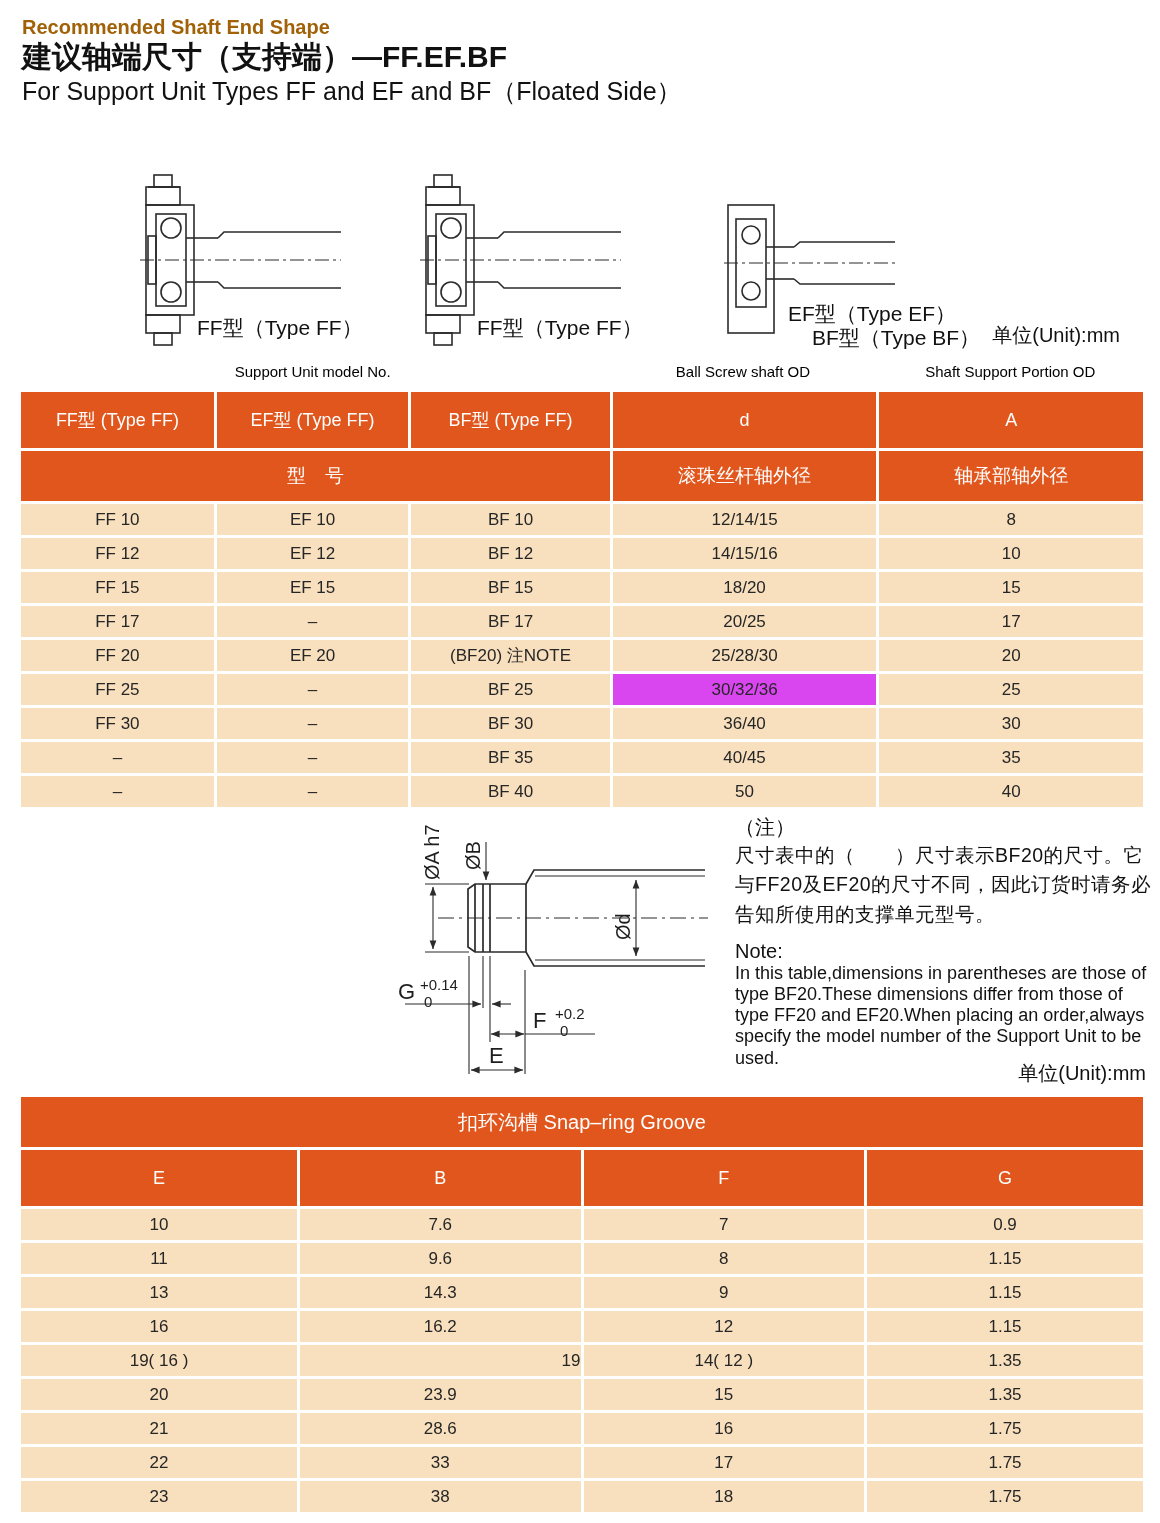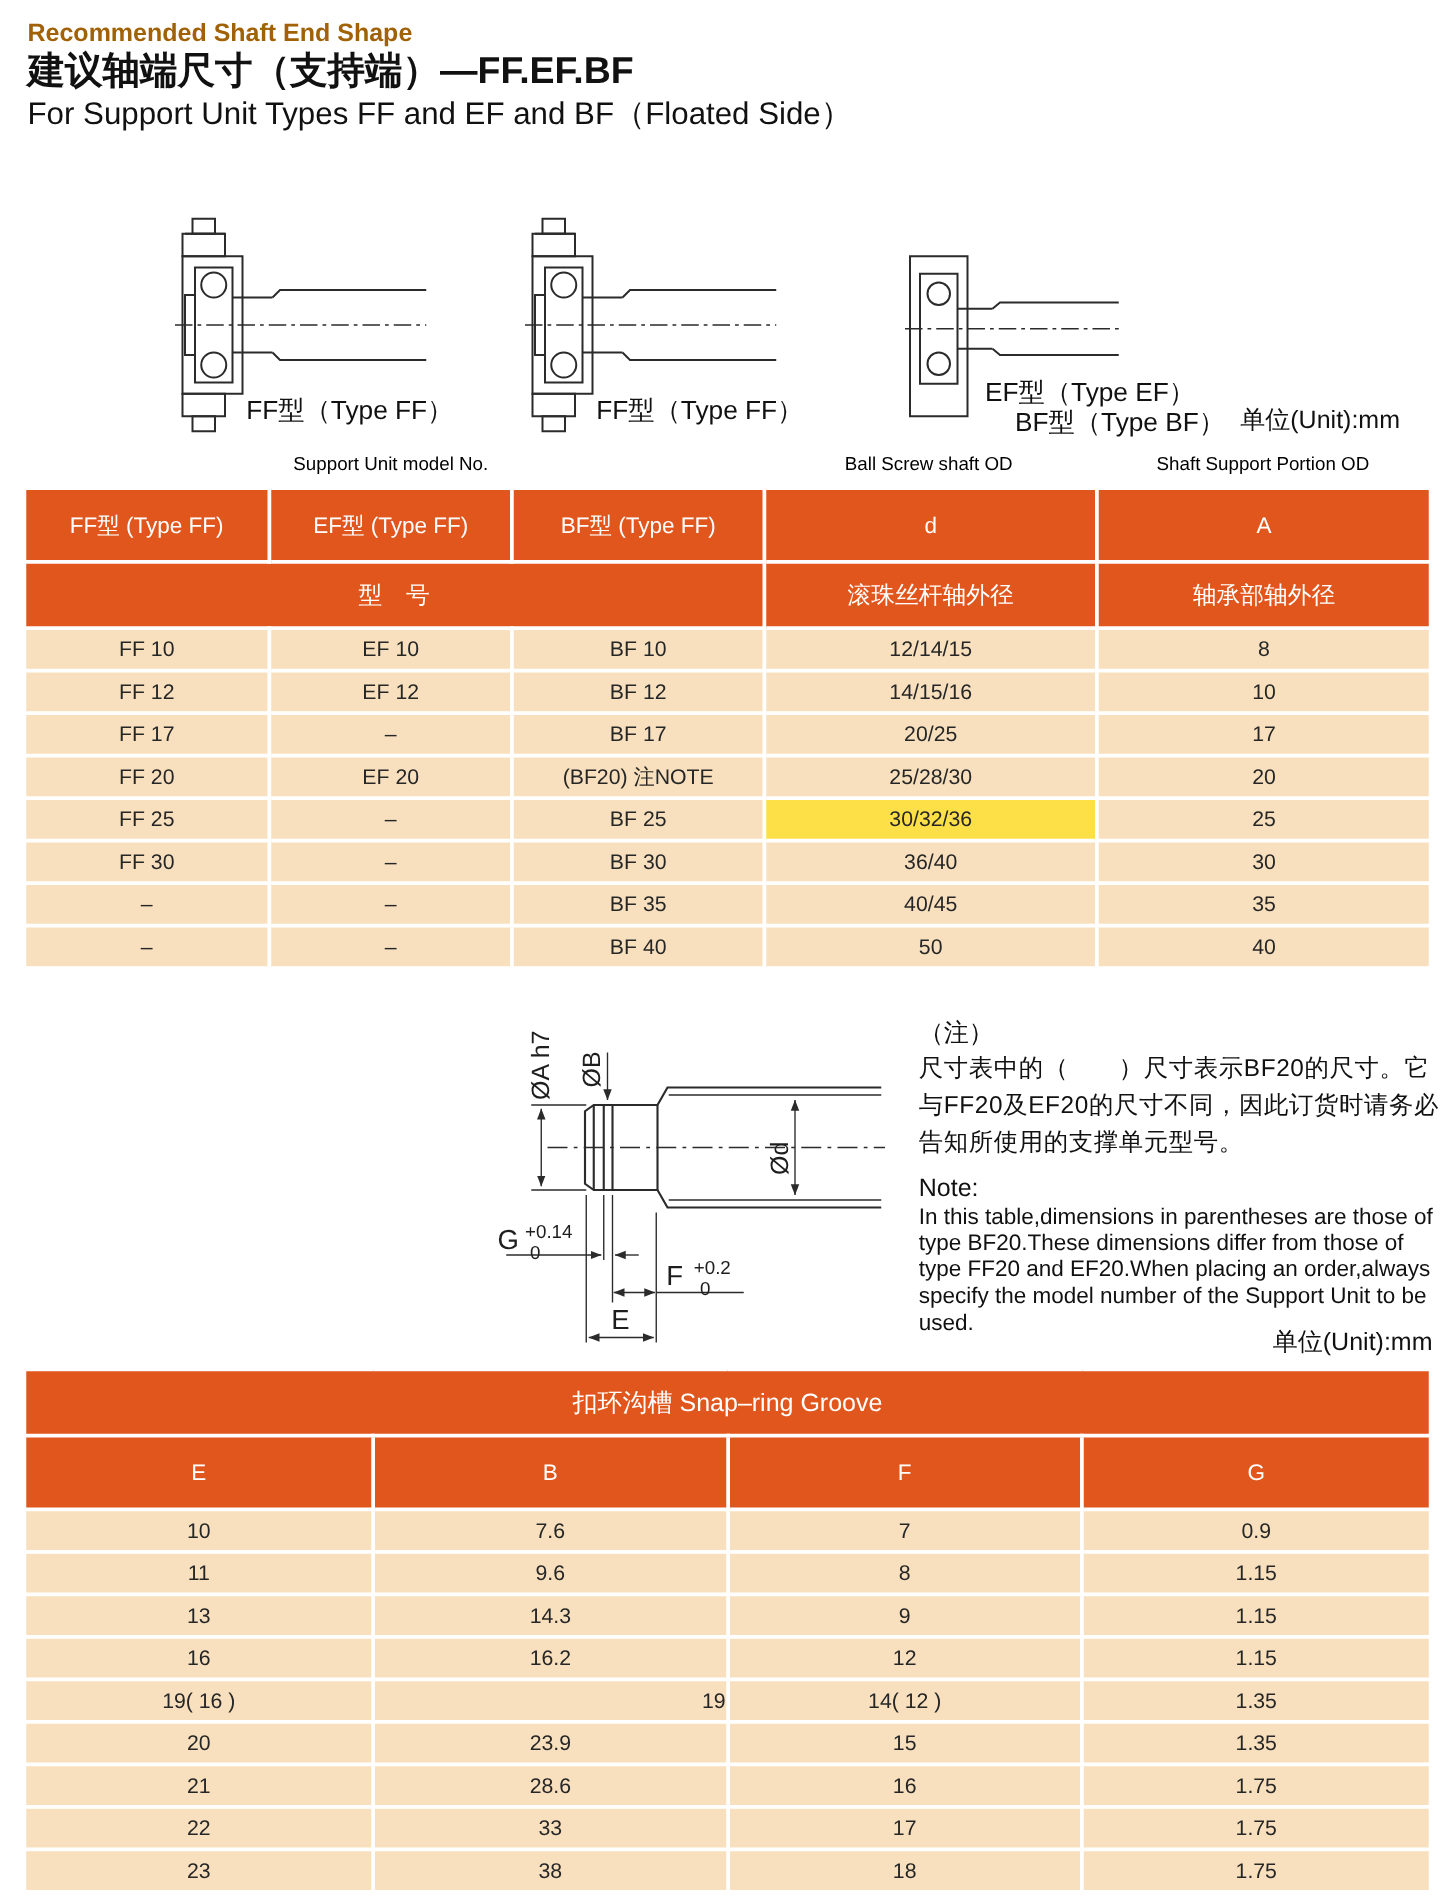--- a/index.html
+++ b/index.html
@@ -150,38 +150,45 @@
           <td style="background: rgb(248, 224, 190);">8</td>
         </tr>
         <tr>
           <td style="background: rgb(248, 224, 190);">FF 12</td>
           <td style="background: rgb(248, 224, 190);">EF 12</td>
           <td style="background: rgb(248, 224, 190); margin-top: 35px;">BF 12</td>
           <td style="background: rgb(248, 224, 190);">14/15/16</td>
           <td style="background: rgb(248, 224, 190);">10</td>
         </tr>
         <tr>
+          <td style="background: rgb(248, 224, 190);">FF 15</td>
+          <td style="background: rgb(248, 224, 190);">EF 15</td>
+          <td style="background: rgb(248, 224, 190);">BF 15</td>
+          <td style="background: rgb(248, 224, 190);">18/20</td>
+          <td style="background: rgb(248, 224, 190);">15</td>
+        </tr>
+        <tr>
           <td style="background: rgb(248, 224, 190);">FF 17</td>
           <td style="background: rgb(248, 224, 190);">–</td>
           <td style="background: rgb(248, 224, 190);">BF 17</td>
           <td style="background: rgb(248, 224, 190);">20/25</td>
           <td style="background: rgb(248, 224, 190);">17</td>
         </tr>
         <tr>
           <td style="background: rgb(248, 224, 190);">FF 20</td>
           <td style="background: rgb(248, 224, 190);">EF 20</td>
           <td style="background: rgb(248, 224, 190);">(BF20) 注NOTE</td>
           <td style="background: rgb(248, 224, 190);">25/28/30</td>
           <td style="background: rgb(248, 224, 190);">20</td>
         </tr>
         <tr>
           <td style="background: rgb(248, 224, 190);">FF 25</td>
           <td style="background: rgb(248, 224, 190);">–</td>
           <td style="background: rgb(248, 224, 190);">BF 25</td>
-          <td style="background: #fde047;">30/32/36</td>
+          <td style="background: #d946ef;">30/32/36</td>
           <td style="background: rgb(248, 224, 190);">25</td>
         </tr>
         <tr>
           <td style="background: rgb(248, 224, 190);">FF 30</td>
           <td style="background: rgb(248, 224, 190);">–</td>
           <td style="background: rgb(248, 224, 190);">BF 30</td>
           <td style="background: rgb(248, 224, 190);">36/40</td>
           <td style="background: rgb(248, 224, 190);">30</td>
         </tr>
         <tr>

